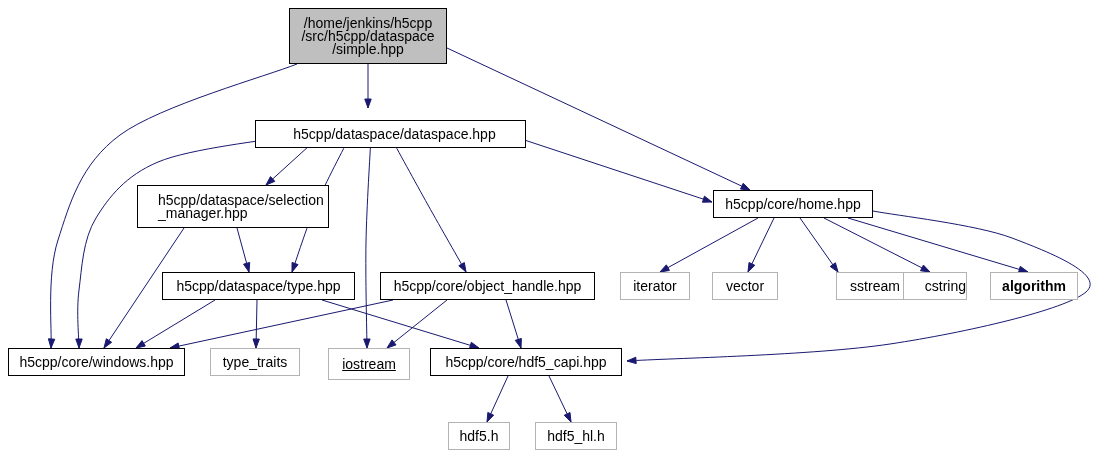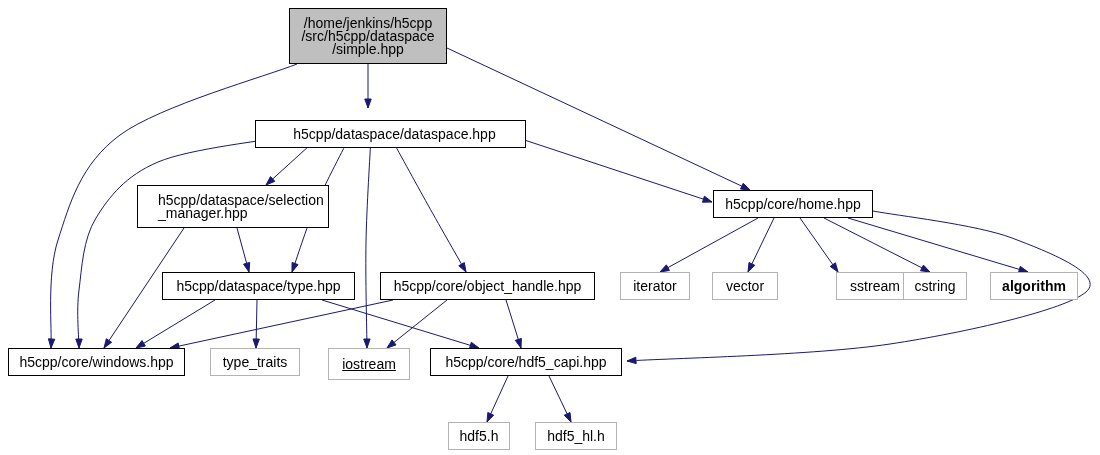--- a/index.html
+++ b/index.html
@@ -170,21 +170,21 @@
       </div>
       <div class="node system" style="left: 620px; top: 272px; width: 70px; height: 28px; align-items: center;">
         <span>iterator</span>
       </div>
       <div class="node system" style="left: 712px; top: 272px; width: 66px; height: 28px;">
         <span>vector</span>
       </div>
       <div class="node system" style="left: 800px; top: 272px; width: 78px; height: 28px; margin-left: 36px;">
         <span>sstream</span>
       </div>
-      <div class="node system" style="left: 903px; top: 272px; width: 64px; height: 28px;">
+      <div class="node system" style="left: 903px; top: 272px; width: 64px; height: 28px; align-items: flex-end;">
         <span>cstring</span>
       </div>
       <div class="node system" style="left: 990px; top: 272px; width: 88px; height: 28px; font-weight: bold;">
         <span>algorithm</span>
       </div>
       <div class="node project" style="left: 8px; top: 348px; width: 177px; height: 28px;">
         <span>h5cpp/core/windows.hpp</span>
       </div>
       <div class="node system" style="left: 210px; top: 348px; width: 90px; height: 28px;">
         <span>type_traits</span>

